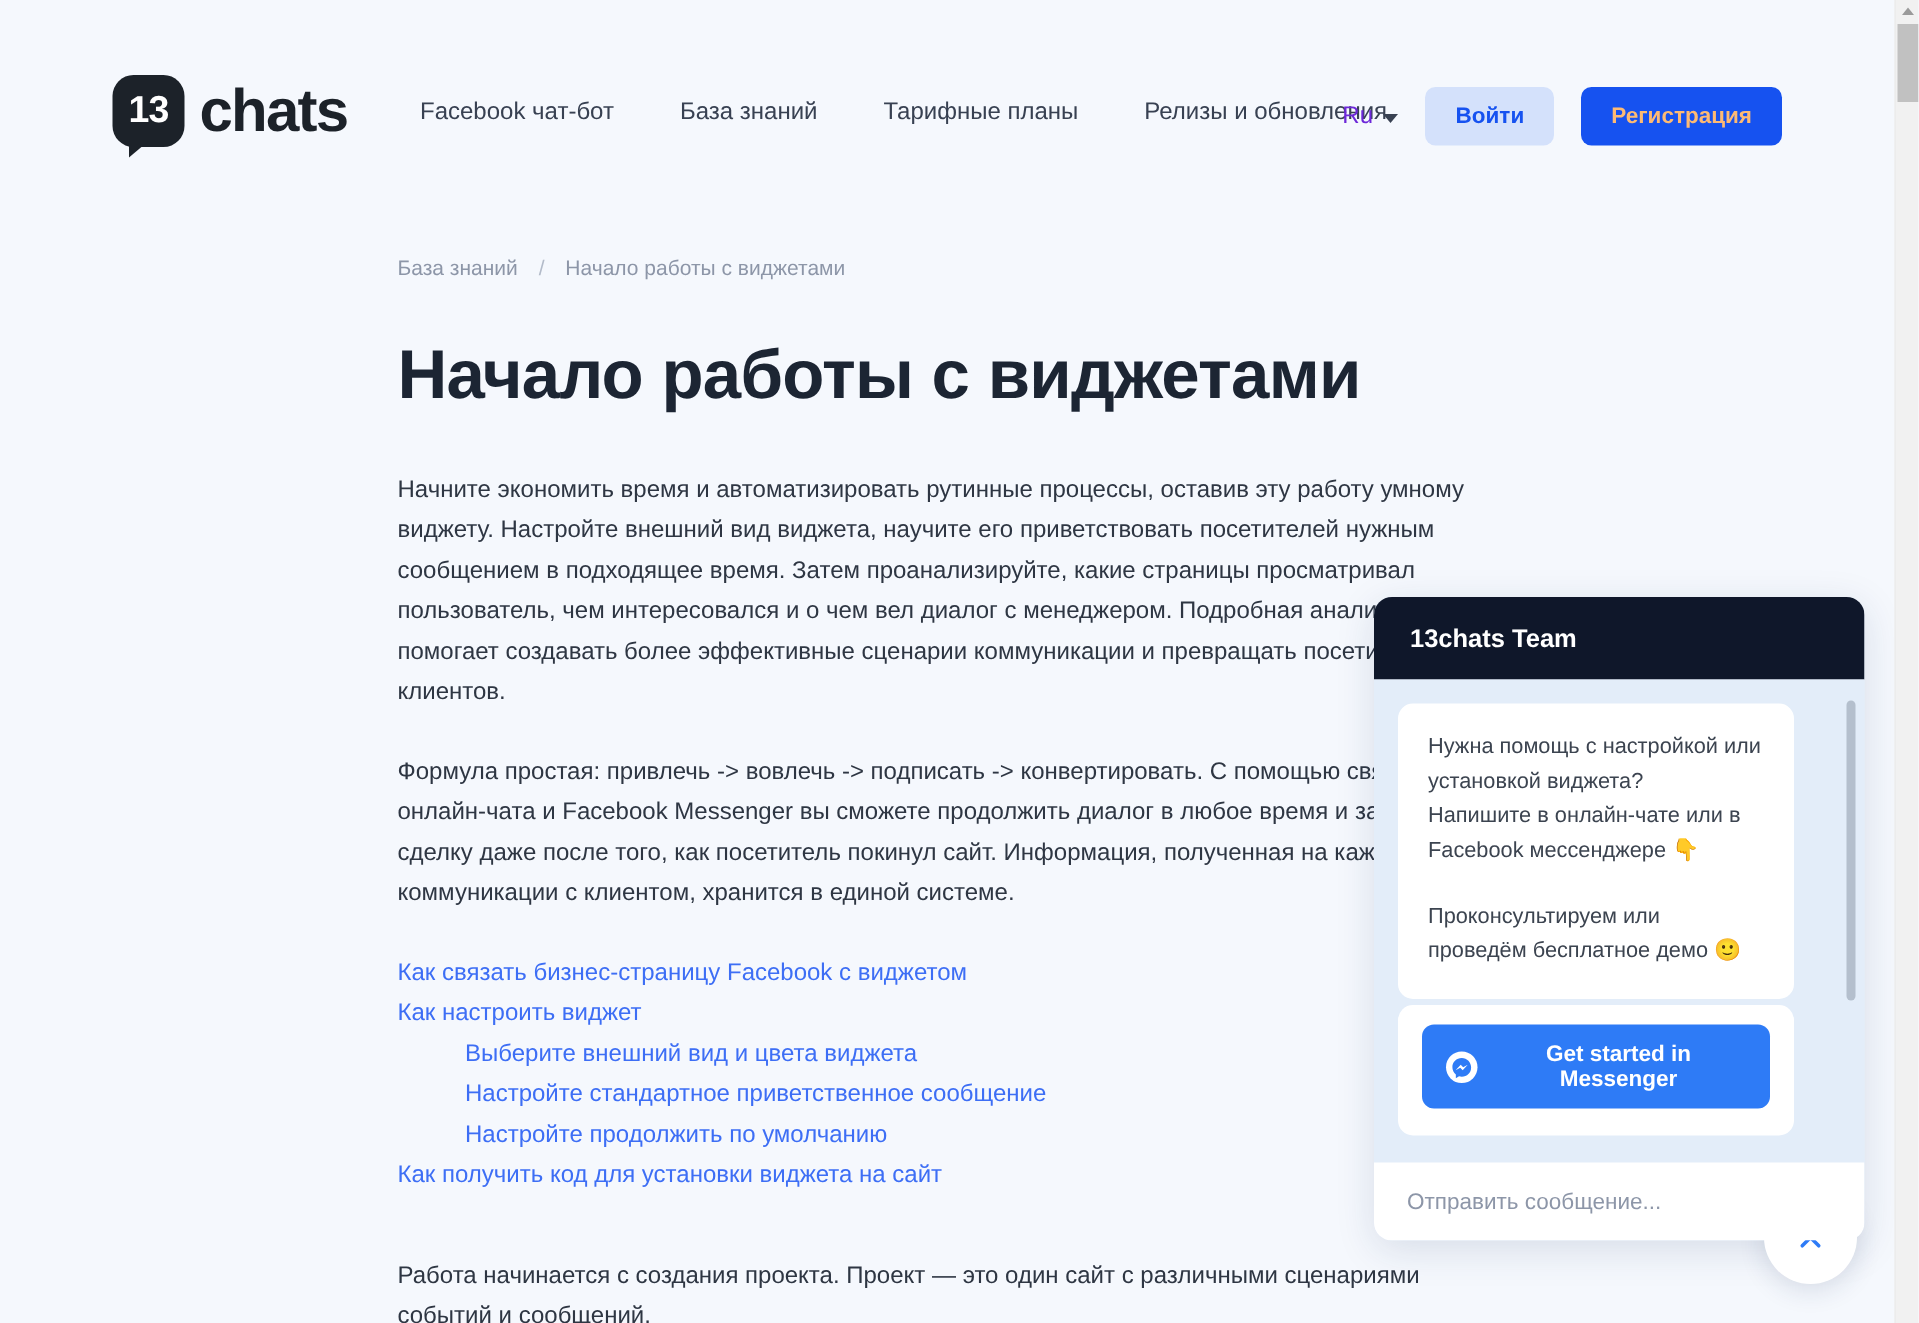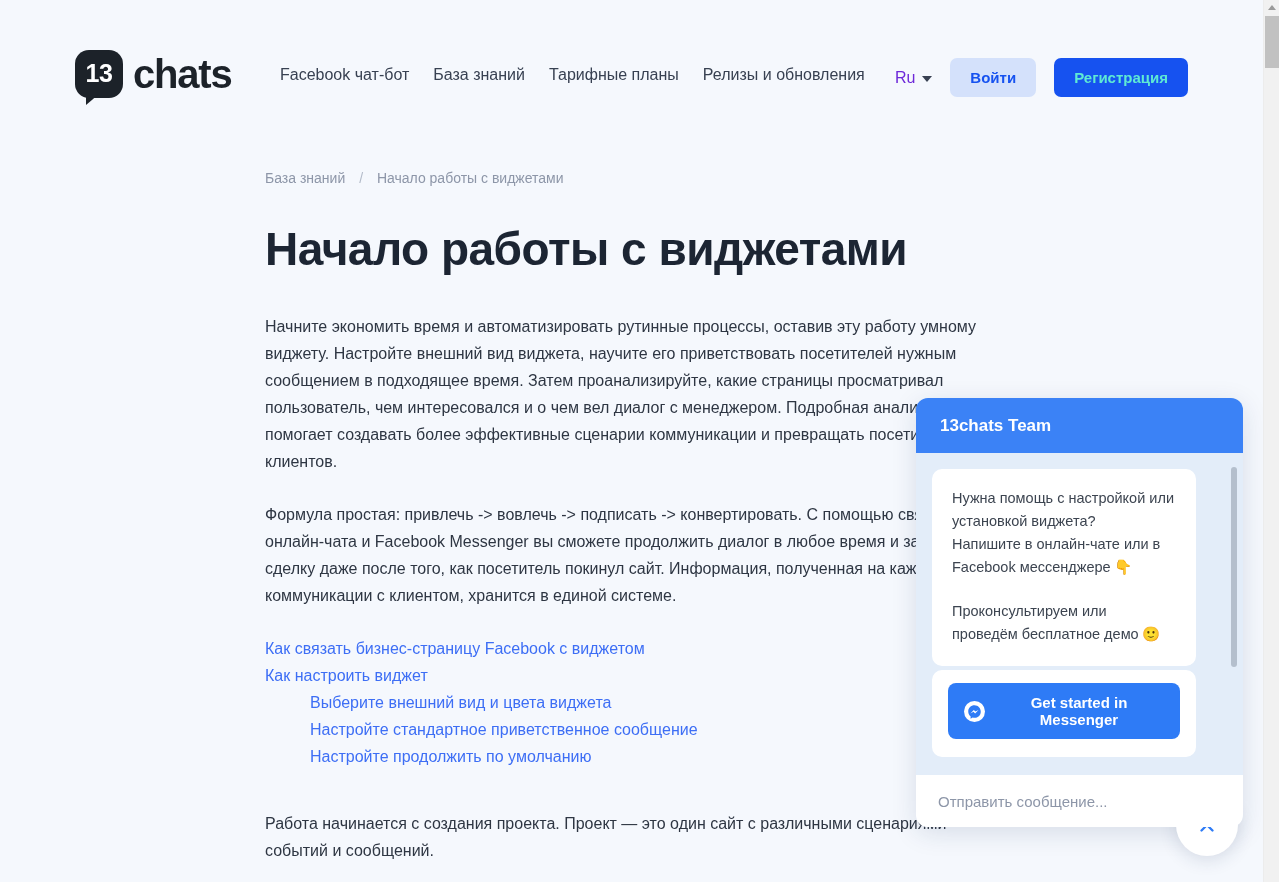--- a/index.html
+++ b/index.html
@@ -103,21 +103,21 @@
     font-weight: bold;
     color: #1c2229;
     letter-spacing: -1.2px;
   }
 
   .main-nav {
     position: absolute;
     left: 280px;
     top: 66px;
     display: flex;
-    gap: 24px;
+    gap: 44px;
     align-items: flex-end;
   }
   .main-nav a {
     color: #384152;
     font-size: 16px;
     text-decoration: none;
     white-space: nowrap;
   }
 
   .header-right {
@@ -149,21 +149,21 @@
     border: none;
     border-radius: 7px;
     font-size: 15px;
     font-weight: bold;
     padding: 11px 20px;
     cursor: pointer;
     font-family: inherit;
   }
   .btn-register {
     background: #1652f0;
-    color: #5eead4;
+    color: #fdba74;
     border: none;
     border-radius: 7px;
     font-size: 15px;
     font-weight: bold;
     padding: 11px 20px;
     cursor: pointer;
     font-family: inherit;
   }
 
   
@@ -222,21 +222,21 @@
     position: absolute;
     left: 916px;
     top: 398px;
     width: 327px;
     border-radius: 12px;
     box-shadow: 0 6px 26px rgba(26,48,92,0.13);
     overflow: hidden;
     background: #e3edf9;
   }
   .chat-header {
-    background: #3b82f6;
+    background: #0f172a;
     height: 55px;
     display: flex;
     align-items: center;
     padding-left: 24px;
   }
   .chat-header-title {
     color: #ffffff;
     font-size: 17px;
     font-weight: bold;
   }
@@ -379,20 +379,21 @@
 
     <p class="para">Начните экономить время и автоматизировать рутинные процессы, оставив эту работу умному виджету. Настройте внешний вид виджета, научите его приветствовать посетителей нужным сообщением в подходящее время. Затем проанализируйте, какие страницы просматривал пользователь, чем интересовался и о чем вел диалог с менеджером. Подробная аналитика помогает создавать более эффективные сценарии коммуникации и превращать посетителей в клиентов.</p>
     <p class="para">Формула простая: привлечь -&gt; вовлечь -&gt; подписать -&gt; конвертировать. С помощью связки онлайн-чата и Facebook Messenger вы сможете продолжить диалог в любое время и закрыть сделку даже после того, как посетитель покинул сайт. Информация, полученная на каждом этапе коммуникации с клиентом, хранится в единой системе.</p>
 
     <div class="link-list">
       <a href="#">Как связать бизнес-страницу Facebook с виджетом</a>
       <a href="#">Как настроить виджет</a>
       <a href="#" class="sub">Выберите внешний вид и цвета виджета</a>
       <a href="#" class="sub">Настройте стандартное приветственное сообщение</a>
       <a href="#" class="sub">Настройте продолжить по умолчанию</a>
+      <a href="#">Как получить код для установки виджета на сайт</a>
     </div>
 
     <p class="tail-para">Работа начинается с создания проекта. Проект — это один сайт с различными сценариями событий и сообщений.</p>
 
   </div>
 
   <div class="chat-widget">
 
     <div class="chat-header">
       <span class="chat-header-title">13chats Team</span>

